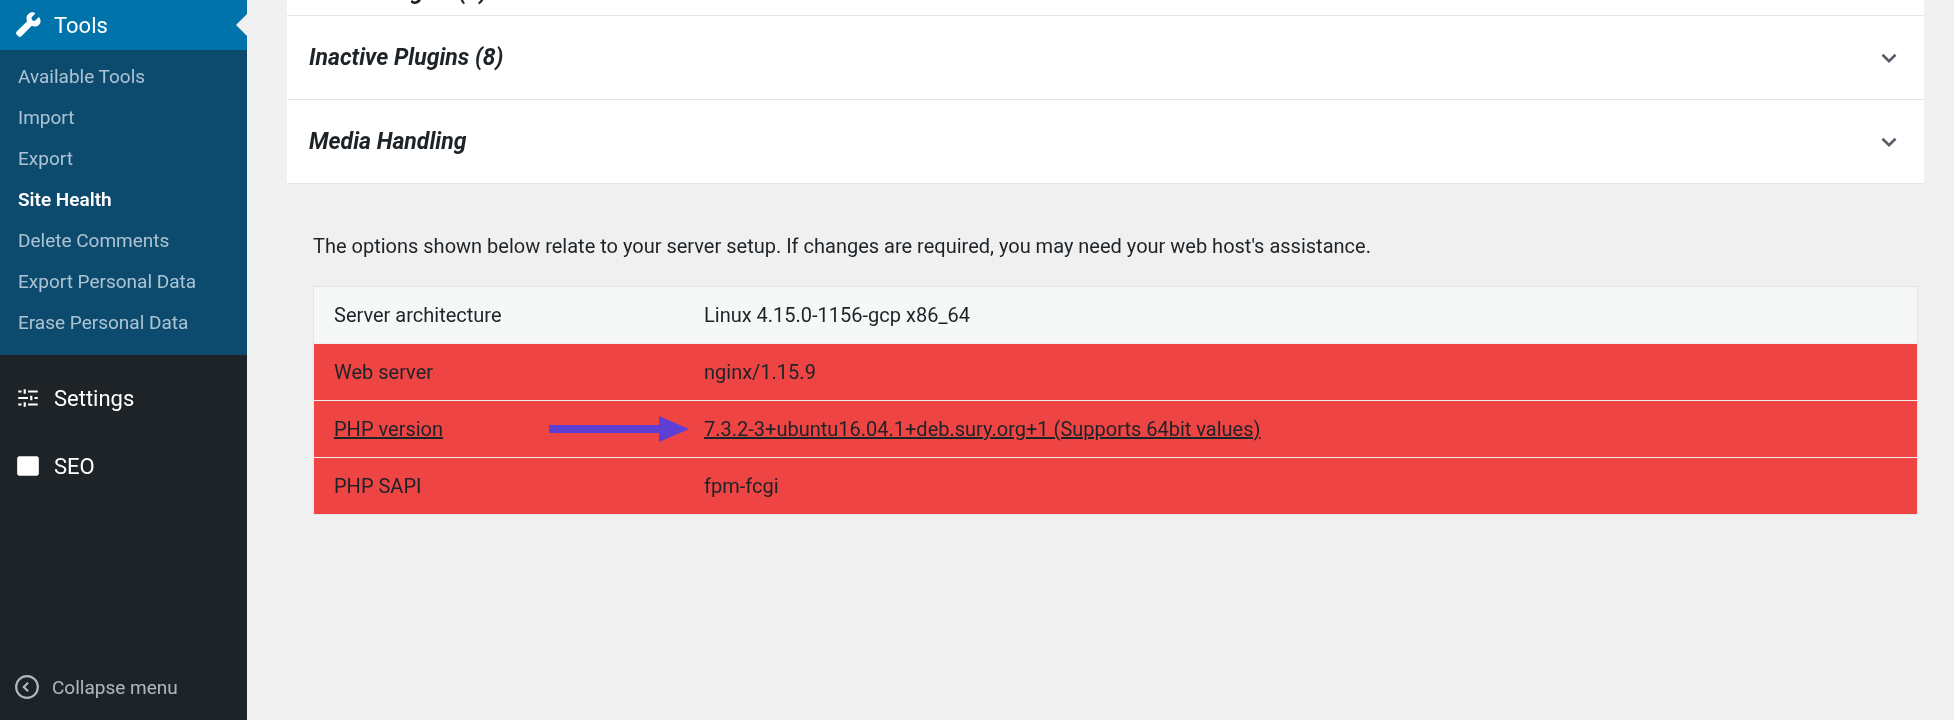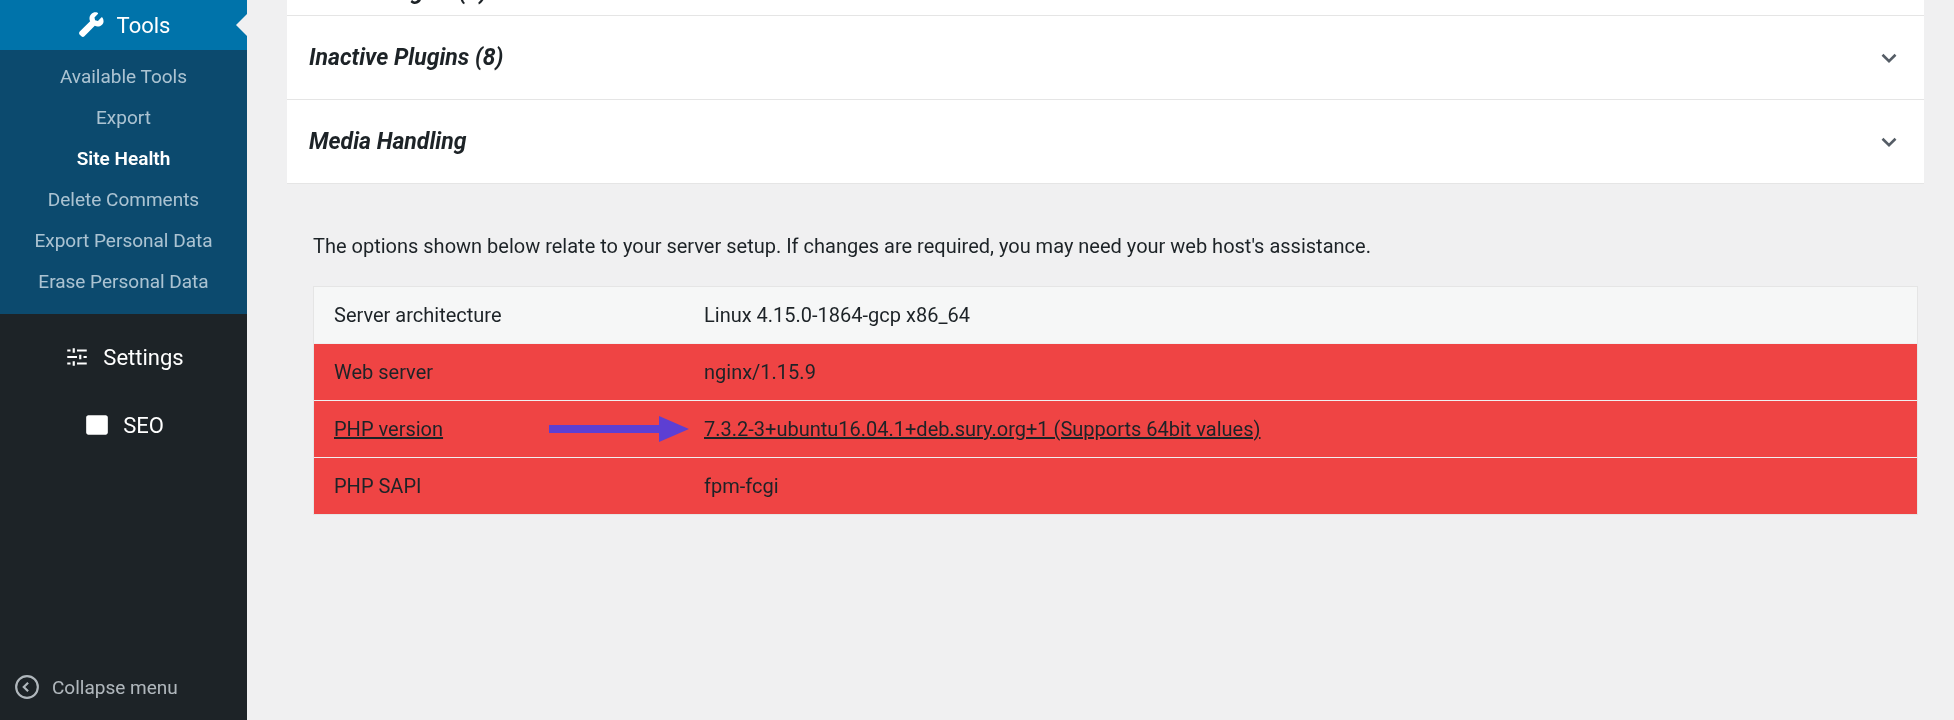--- a/index.html
+++ b/index.html
@@ -1,21 +1,21 @@
 <!DOCTYPE html>
 <html><head>
 <meta charset="utf-8">
 <style>
   * { box-sizing: border-box; margin: 0; padding: 0; }
   html, body { width: 1954px; height: 720px; font-family: -apple-system, BlinkMacSystemFont, "Segoe UI", Roboto, "Helvetica Neue", Arial, sans-serif; background:#f0f0f1; color:#1d2327; overflow:hidden; }
   .root { display:flex; width:100%; height:100%; }
 
   
   .sidebar { width:247px; flex:0 0 247px; background:#1d2327; color:#e2e4e7; display:flex; flex-direction:column; }
-  .sidebar-item { display:flex; align-items:center; padding:11px 14px; font-size:19px; color:rgba(240,246,252,0.7); cursor:pointer;justify-content:center; }
+  .sidebar-item { display:flex; align-items:center; padding:11px 14px; font-size:19px; color:rgba(240,246,252,0.7); cursor:pointer; }
   .sidebar-item.top-level { font-size:22px; color:#fff; }
   .sidebar-item.active-parent { background:#0073aa; color:#fff; position:relative; }
   .sidebar-item.active-parent::after {
     content:""; position:absolute; right:-1px; top:50%; transform:translateY(-50%);
     width:0; height:0; border-top:12px solid transparent; border-bottom:12px solid transparent; border-right:12px solid #f0f0f1;
   }
   .sidebar-item .icon { width:28px; height:28px; margin-right:12px; display:inline-flex; align-items:center; justify-content:center; flex:0 0 28px; }
   .sidebar-item .icon svg { width:26px; height:26px; fill:currentColor; }
   .sub-items { background:#0c4a6e; padding:6px 0 12px 0; }
   .sub-items .sidebar-item { padding:9px 18px; font-size:19px; }
@@ -54,20 +54,23 @@
       <span class="icon">
         <svg viewBox="0 0 24 24">
             <path d="M22.7 5.3c-.2-.5-.8-.6-1.2-.2l-3.1 3.1-2.6-.6-.6-2.6 3.1-3.1c.4-.4.3-1-.2-1.2C16.1-.1 13.9.2 12.3 1.8c-1.8 1.8-2.2 4.5-1.1 6.7L1.6 18.1c-.8.8-.8 2 0 2.8l1.5 1.5c.8.8 2 .8 2.8 0l9.6-9.6c2.2 1.1 4.9.7 6.7-1.1 1.6-1.6 1.9-3.8.5-6.4z"></path>
           </svg>
       </span>
       <span>Tools</span>
     </div>
     <div class="sub-items">
       <div class="sidebar-item">
           <span>Available Tools</span>
+        </div>
+      <div class="sidebar-item">
+          <span>Import</span>
         </div>
       <div class="sidebar-item">
           <span>Export</span>
         </div>
       <div class="sidebar-item current">
           <span>Site Health</span>
         </div>
       <div class="sidebar-item">
           <span>Delete Comments</span>
         </div>
@@ -142,21 +145,21 @@
           </span>
       </div>
 
 
       <div class="panel-body">
         <p class="panel-desc">The options shown below relate to your server setup. If changes are required, you may need your web host's assistance.</p>
 
         <div class="info-table">
           <div class="info-row head">
             <div class="info-label">Server architecture</div>
-            <div class="info-value">Linux 4.15.0-1864-gcp x86_64</div>
+            <div class="info-value">Linux 4.15.0-1156-gcp x86_64</div>
           </div>
           <div class="info-row">
             <div class="info-label">Web server</div>
             <div class="info-value">nginx/1.15.9</div>
           </div>
           <div class="info-row php-row-wrap">
             <div class="info-label">PHP version</div>
             <div class="info-value">7.3.2-3+ubuntu16.04.1+deb.sury.org+1 (Supports 64bit values)</div>
             <svg class="arrow-svg" width="140" height="30" viewBox="0 0 140 30">
               <line x1="0" y1="15" x2="115" y2="15" stroke="#5d3fd3" stroke-width="8"></line>

